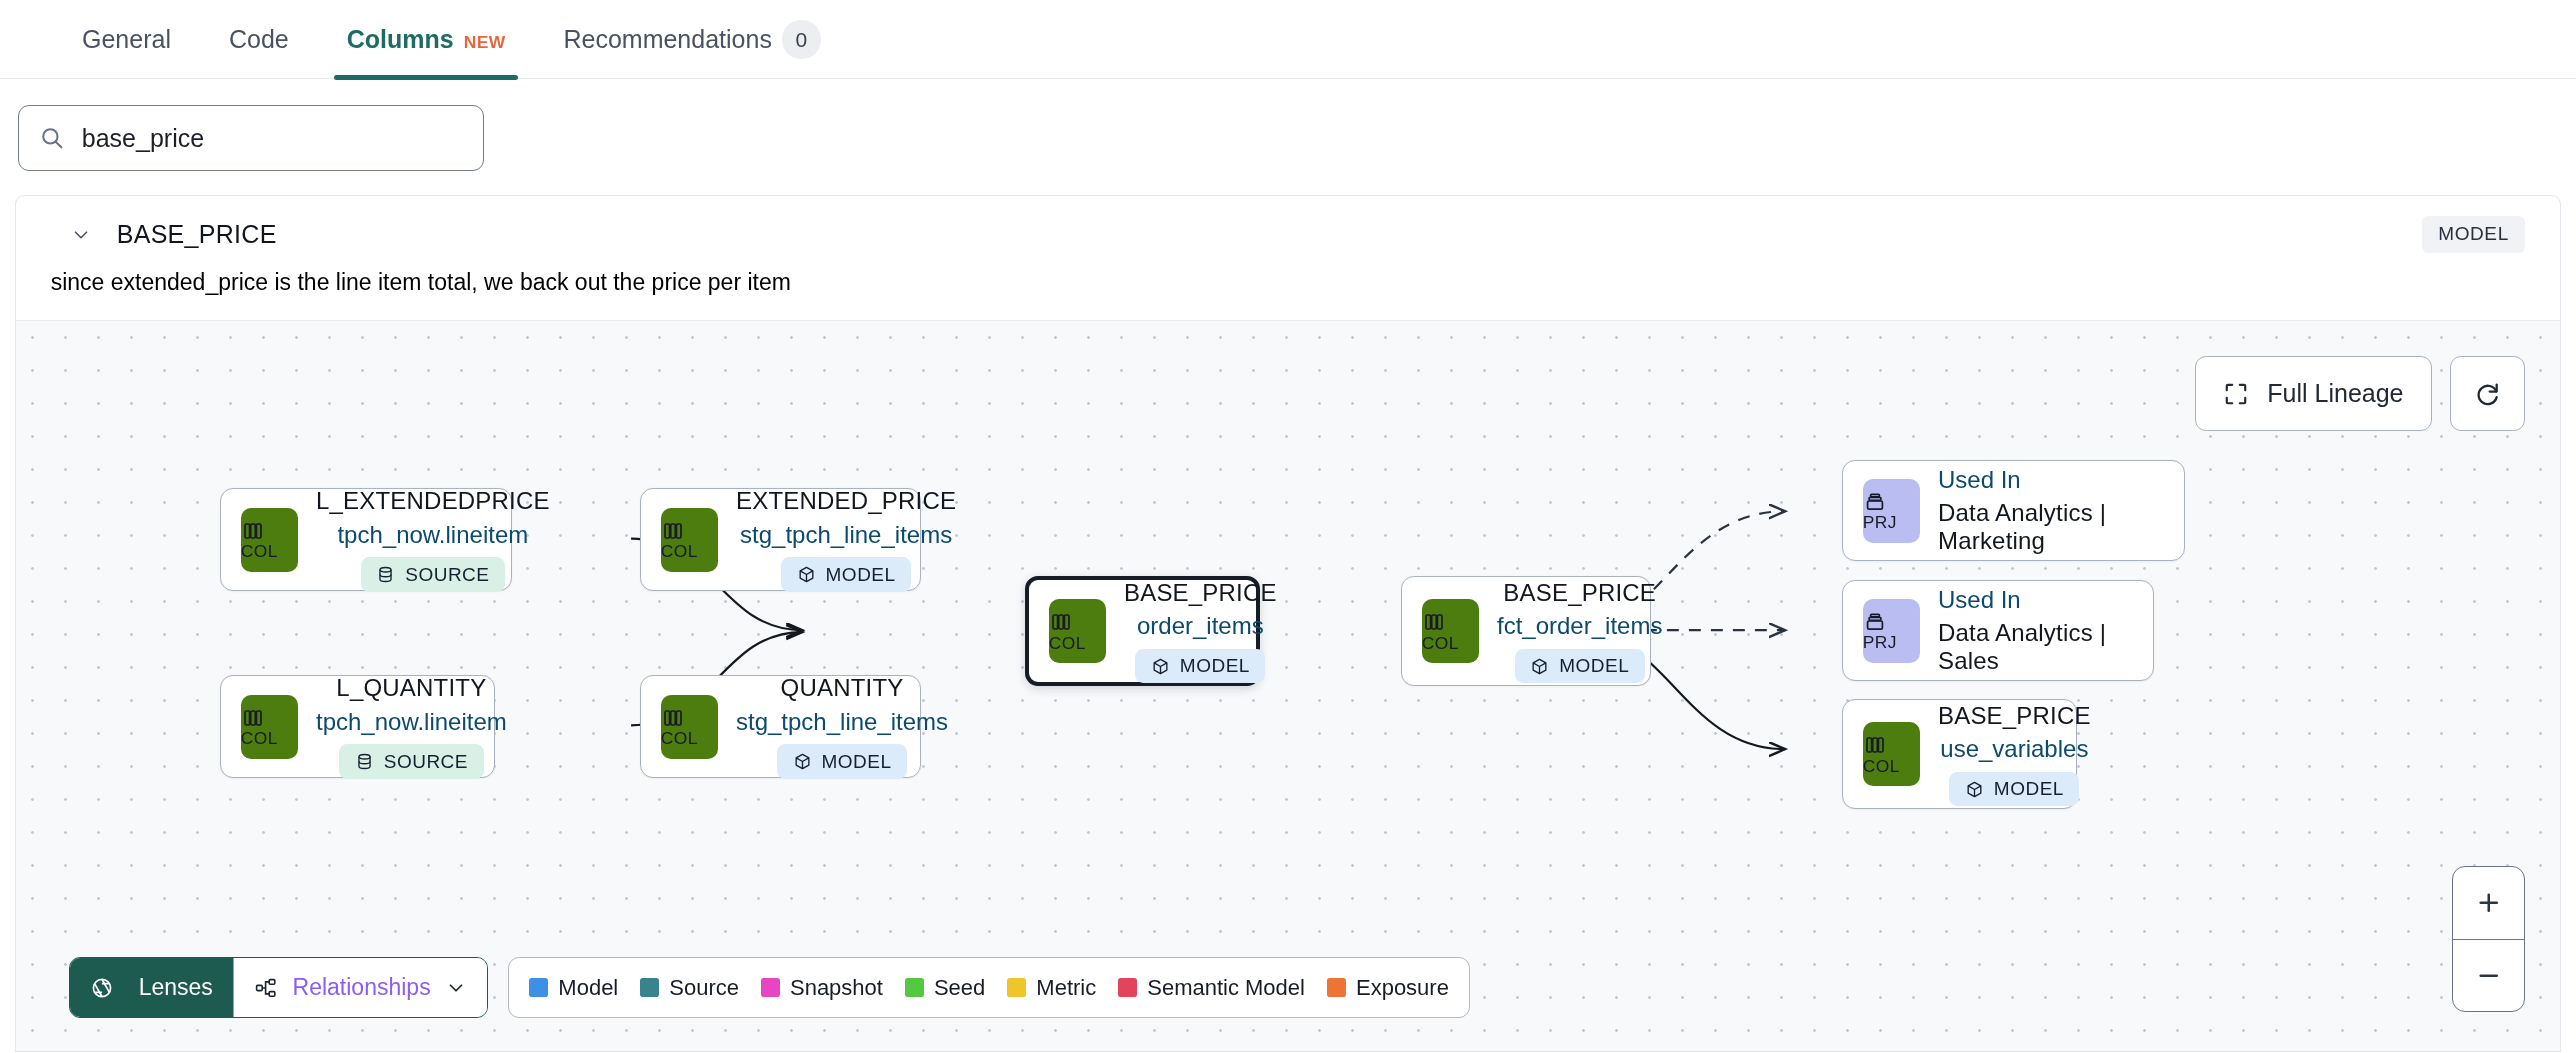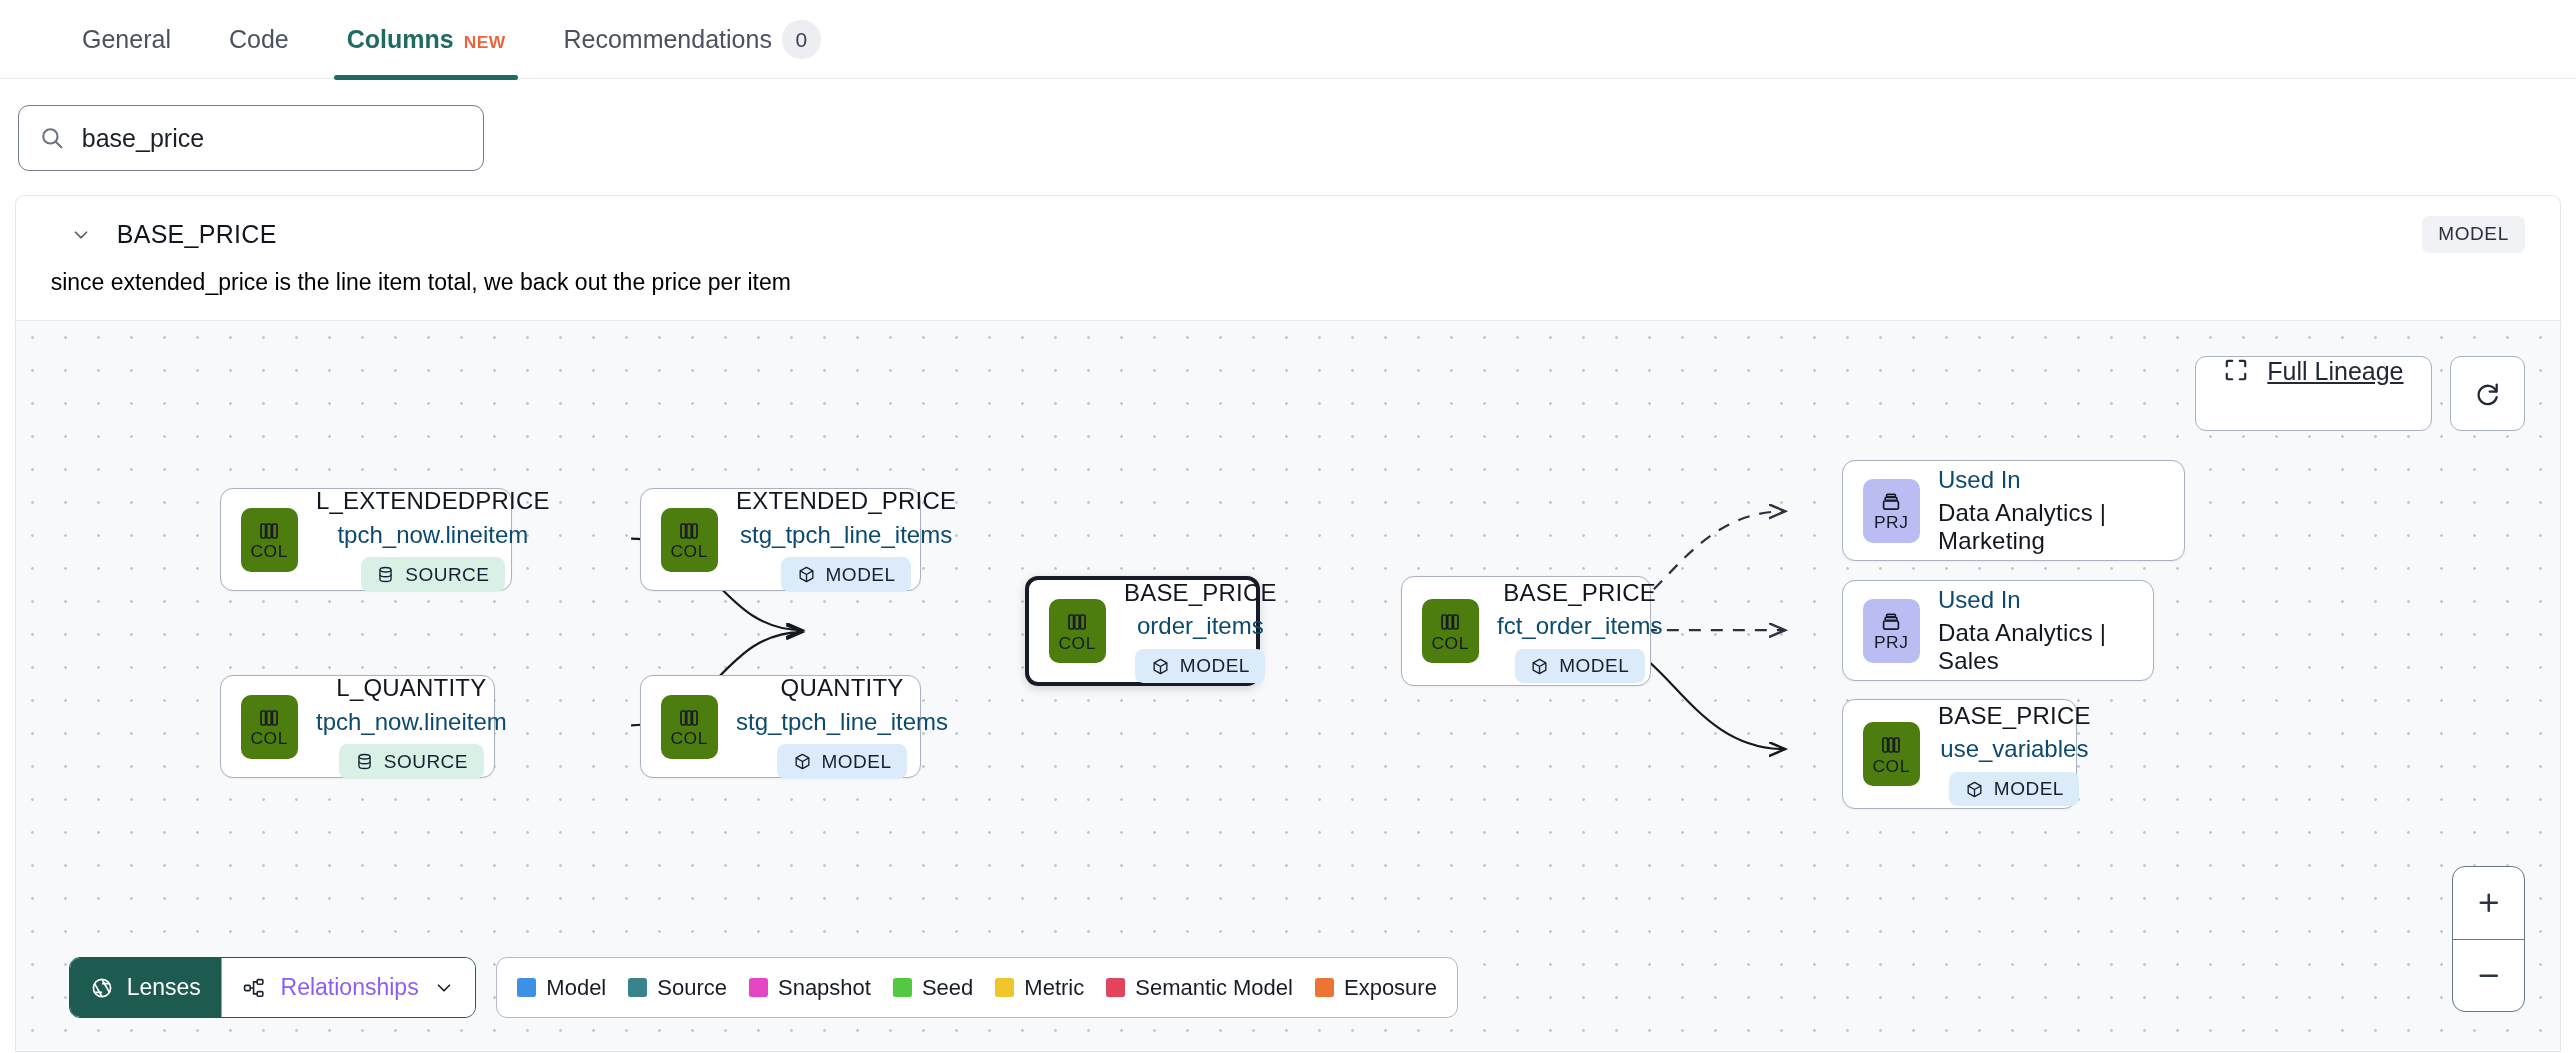--- a/index.html
+++ b/index.html
@@ -157,21 +157,20 @@
   }
   .node.selected {
     border: 4.6px solid #161b26;
     box-shadow: 0 2.8px 9.2px rgba(20,25,40,.16);
   }
   .kind-chip {
     width: 57px; height: 64px;
     border-radius: 10px;
     display: flex;
     flex-direction: column;
-    align-items: center;
     justify-content: center;
     gap: 0.9px;
     flex: 0 0 auto;
   }
   .kind-chip.col { background: #4d7c0f; }
   .kind-chip.prj { background: #b9bdf2; }
   .kind-chip .kind-text {
     font-size: 17.4px;
     color: #171b26;
     letter-spacing: 0.5px;
@@ -208,26 +207,25 @@
     right: 35px; top: 35px;
     display: flex;
     gap: 18.3px;
     align-items: center;
   }
   .btn-lineage {
     height: 75px;
     background: #fff;
     border: 1.8px solid #aab1bf;
     border-radius: 11px;
-    display: flex; align-items: flex-start; gap: 18.3px;
+    display: flex; align-items: center; gap: 18.3px;
     padding: 0 27.5px;
     font-size: 25px;
     color: #222836;
     cursor: pointer;
-    text-decoration: underline;
   }
   .btn-icon-sq {
     width: 75px; height: 75px;
     background: #fff;
     border: 1.8px solid #aab1bf;
     border-radius: 11px;
     display: flex; align-items: center; justify-content: center;
     cursor: pointer;
   }
   .zoom-ctl {
@@ -259,21 +257,21 @@
     display: flex;
     height: 61px;
     border-radius: 11px;
     overflow: hidden;
     border: 1.8px solid #1d5a4f;
     background: #fff;
   }
   .lens-btn {
     background: #1d5a4f;
     color: #fff;
-    display: flex; align-items: center; gap: 13px;
+    display: flex; align-items: center; gap: 25px;
     padding: 0 20px;
     font-size: 23px;
     cursor: pointer;
   }
   .rel-btn {
     background: #fff;
     color: #8b5cf6;
     display: flex; align-items: center; gap: 14.7px;
     padding: 0 20px;
     font-size: 23px;

